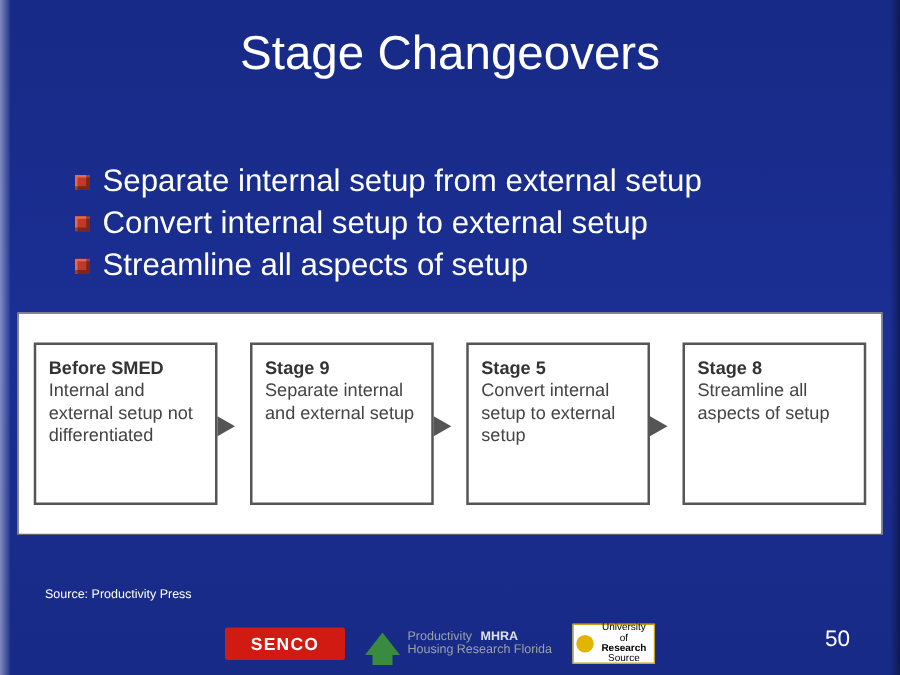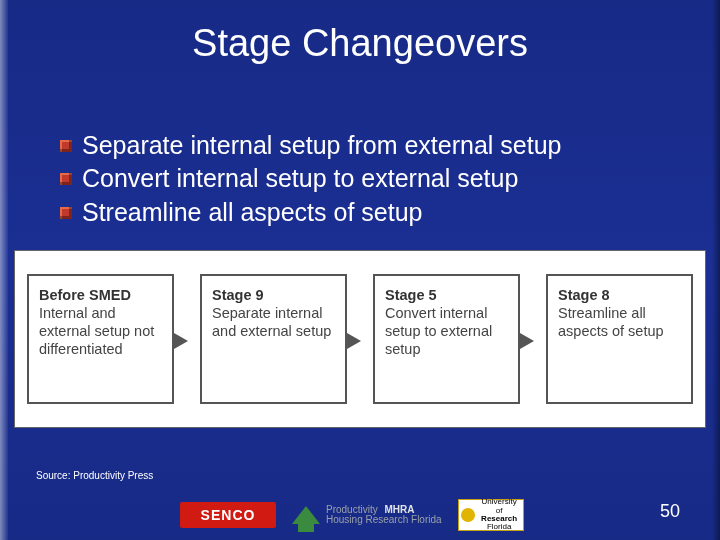--- a/index.html
+++ b/index.html
@@ -182,21 +182,21 @@
         <span style="font-weight:bold; color:#dfe2e8; margin-left:4px">MHRA</span><br>
         <span>Housing Research Florida</span>
       </div>
     </div>
     <div class="logo">
       <div class="logo-ucf">
         <div class="pegasus"></div>
         <div>
           <span>University of</span><br>
           <b>Research</b><br>
-          <span>Florida</span>
+          <span>Source</span>
         </div>
       </div>
     </div>
   </div>
 
   <div class="pagenum">50</div>
 
 </div>
 
 </body></html>

